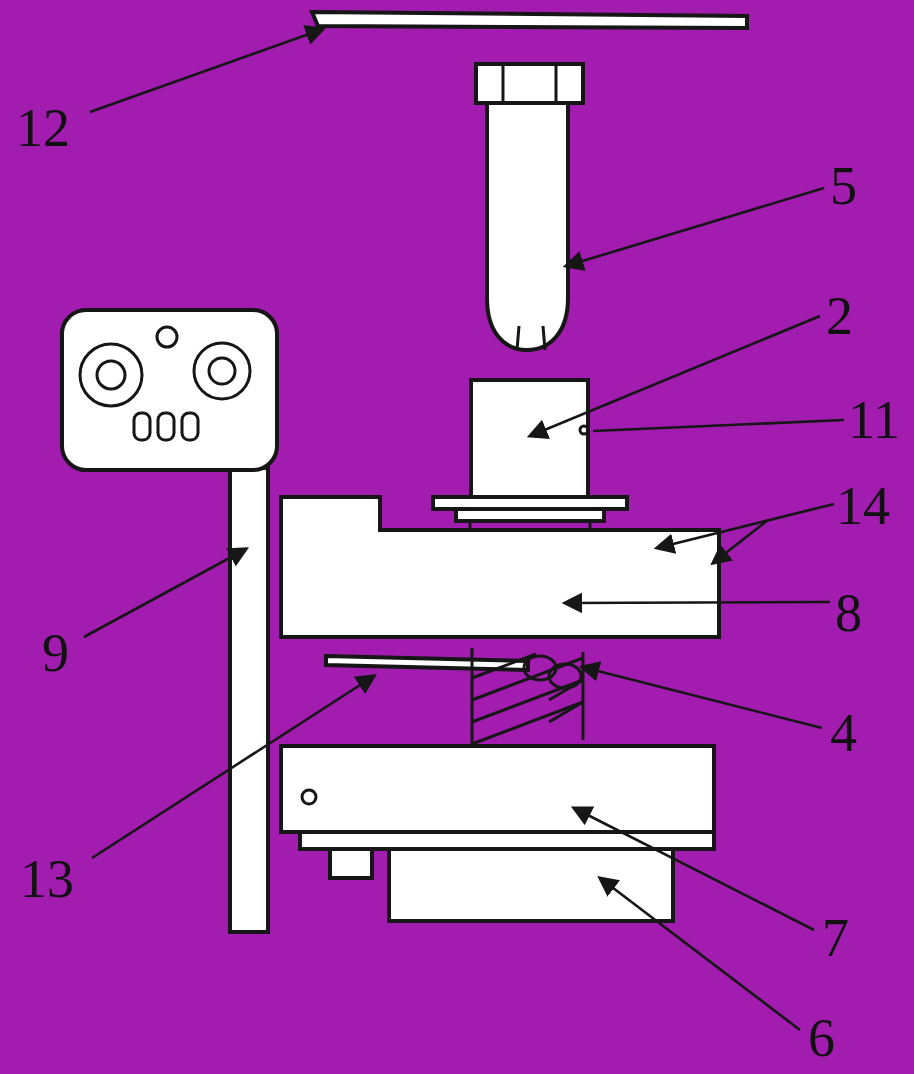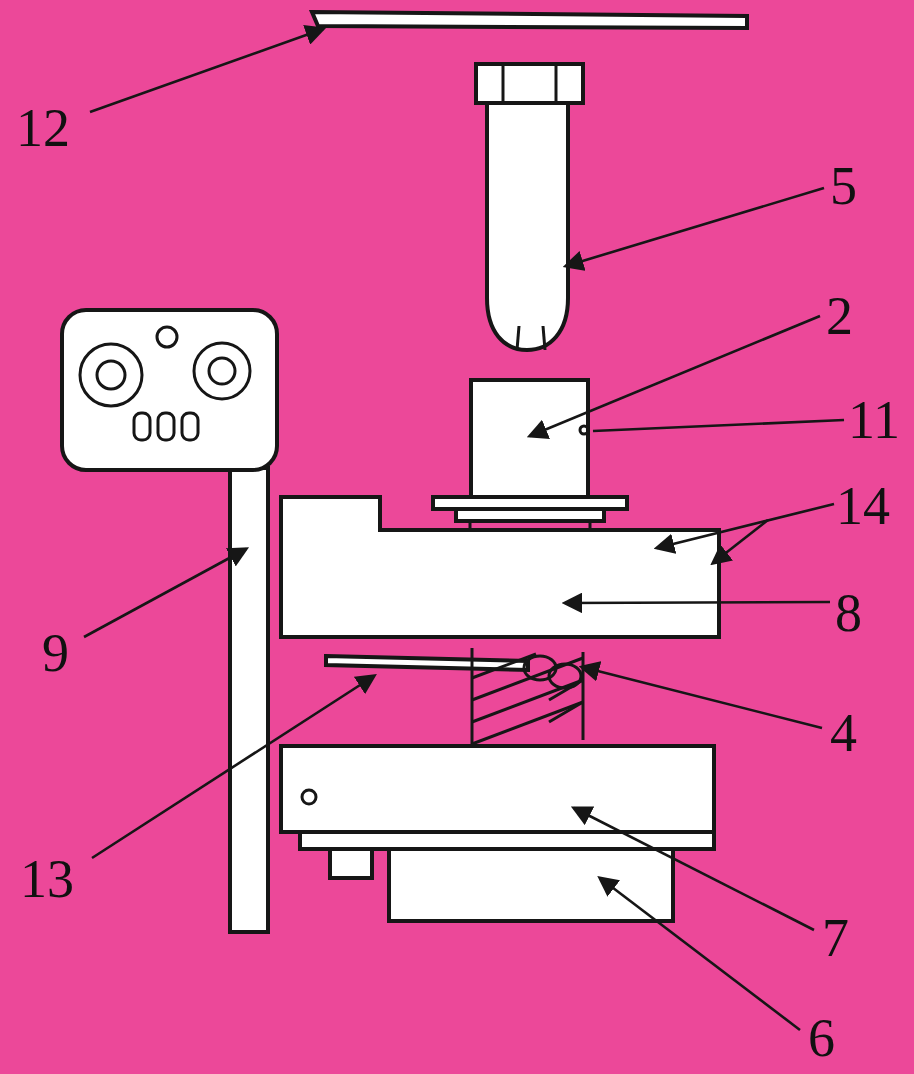--- a/index.html
+++ b/index.html
@@ -1,20 +1,20 @@
 <!DOCTYPE html>
 <html><head>
 <meta charset="utf-8">
 <style>
   html, body { margin: 0; padding: 0; background: #ffffff; }
   .stage {
     position: relative;
     width: 914px;
     height: 1074px;
-    background: #ec4899;
+    background: #a21caf;
     overflow: hidden;
     font-family: "Liberation Serif", "DejaVu Serif", serif;
   }
   .stage svg { position: absolute; left: 0; top: 0; }
   .outline { fill: #ffffff; stroke: #161616; stroke-width: 4; stroke-linejoin: miter; }
   .detail  { fill: none; stroke: #161616; stroke-width: 3; }
   .thin line, .thin ellipse { stroke: #161616; stroke-width: 3; fill: none; }
   .leader  { fill: none; stroke: #161616; stroke-width: 2.6; }
   .ref-label {
     font-family: "Liberation Serif", "DejaVu Serif", serif;

